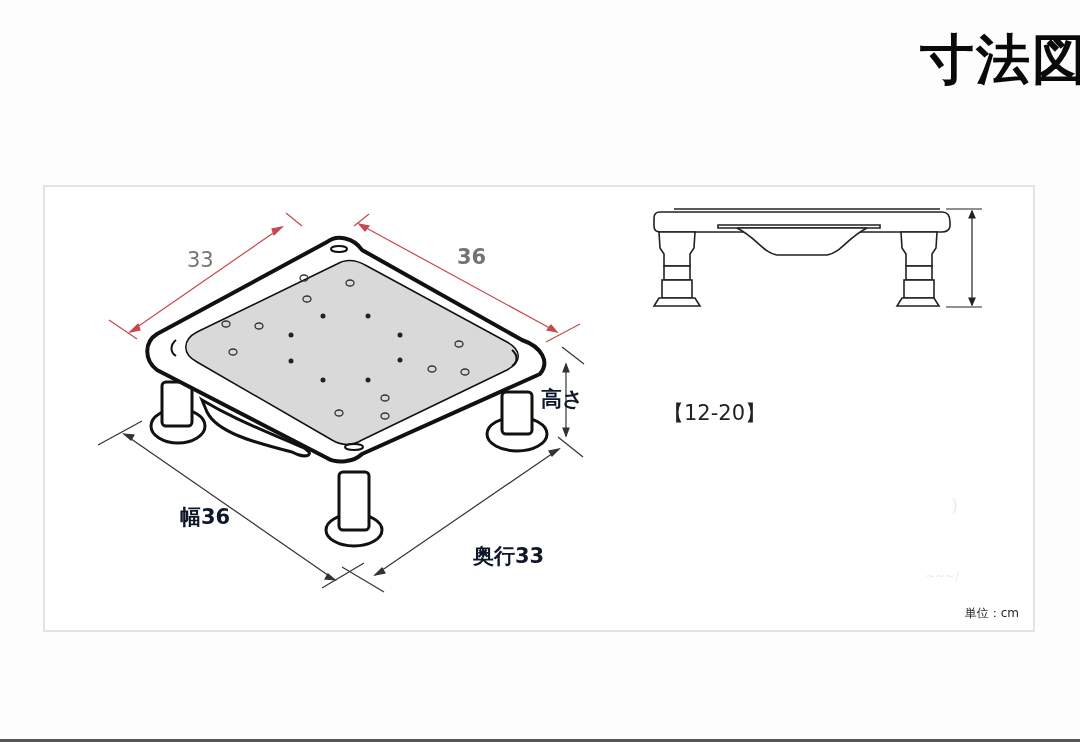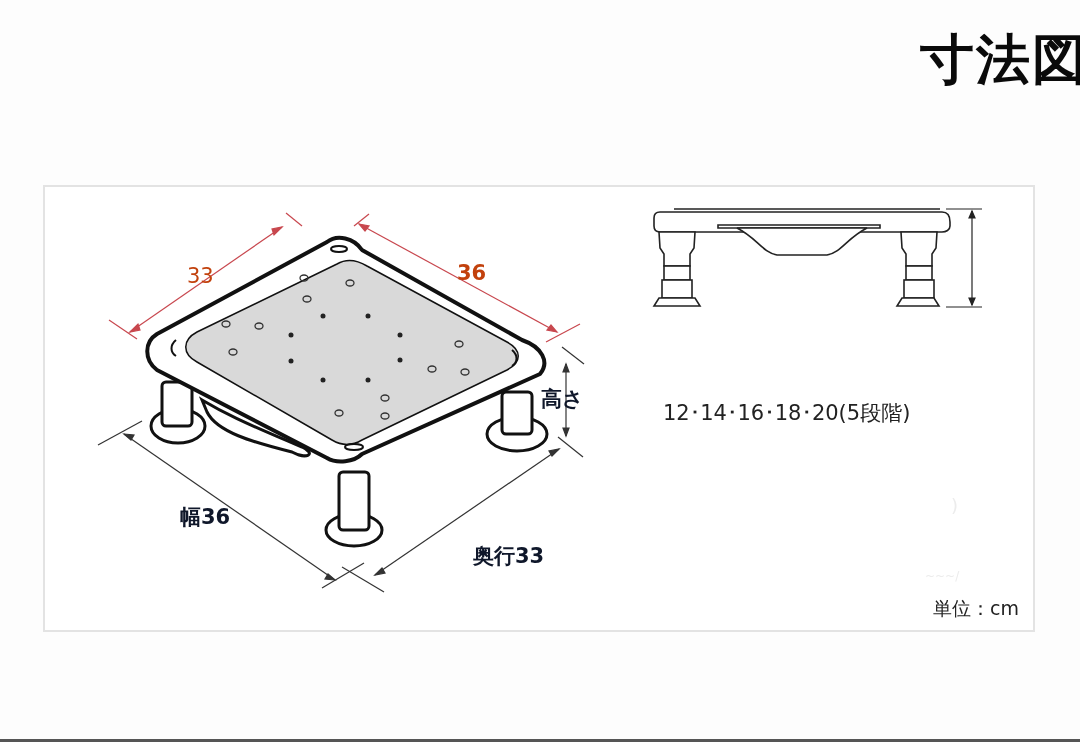--- a/index.html
+++ b/index.html
@@ -42,36 +42,36 @@
       position: absolute;
       left: 0;
       top: 0;
     }
     .dim-label {
       position: absolute;
       font-size: 21px;
       line-height: 24px;
       white-space: nowrap;
     }
-    .dim-red { color: #c2410c; margin-top: 16px; }
+    .dim-red { color: #737373; }
     .dim-black { color: #0f172a; font-weight: bold; }
     .spec-block {
       position: absolute;
       left: 618px;
       top: 212px;
       font-size: 21px;
       line-height: 28px;
       color: #222;
       white-space: nowrap;
     }
     .unit-label {
       position: absolute;
       right: 14px;
       bottom: 8px;
-      font-size: 19px;
+      font-size: 12px;
       color: #222;
       white-space: nowrap;
     }
     .ghost {
       position: absolute;
       color: #ececec;
       font-size: 18px;
       white-space: nowrap;
     }
     .bottom-rule {
@@ -197,21 +197,21 @@
     <g stroke="#222" stroke-width="1.2" fill="#222">
       <line x1="944" y1="207" x2="980" y2="207"></line>
       <line x1="944" y1="305" x2="980" y2="305"></line>
       <line x1="970" y1="209" x2="970" y2="303"></line>
       <polygon points="970,209 967,216 973,216"></polygon>
       <polygon points="970,303 967,296 973,296"></polygon>
     </g>
   </svg>
 
   <div class="spec-block">
-    <div>12･14･16･18･20(5段階)</div>
+    <div>【12-20】</div>
   </div>
 
   <span class="ghost" style="left:906px; top:308px;">)</span>
   <span class="ghost" style="left:880px; top:382px; font-size:12px;">~~~/</span>
 
   <div class="unit-label">単位：cm</div>
 </div>
 
 <div class="bottom-rule"></div>
 

